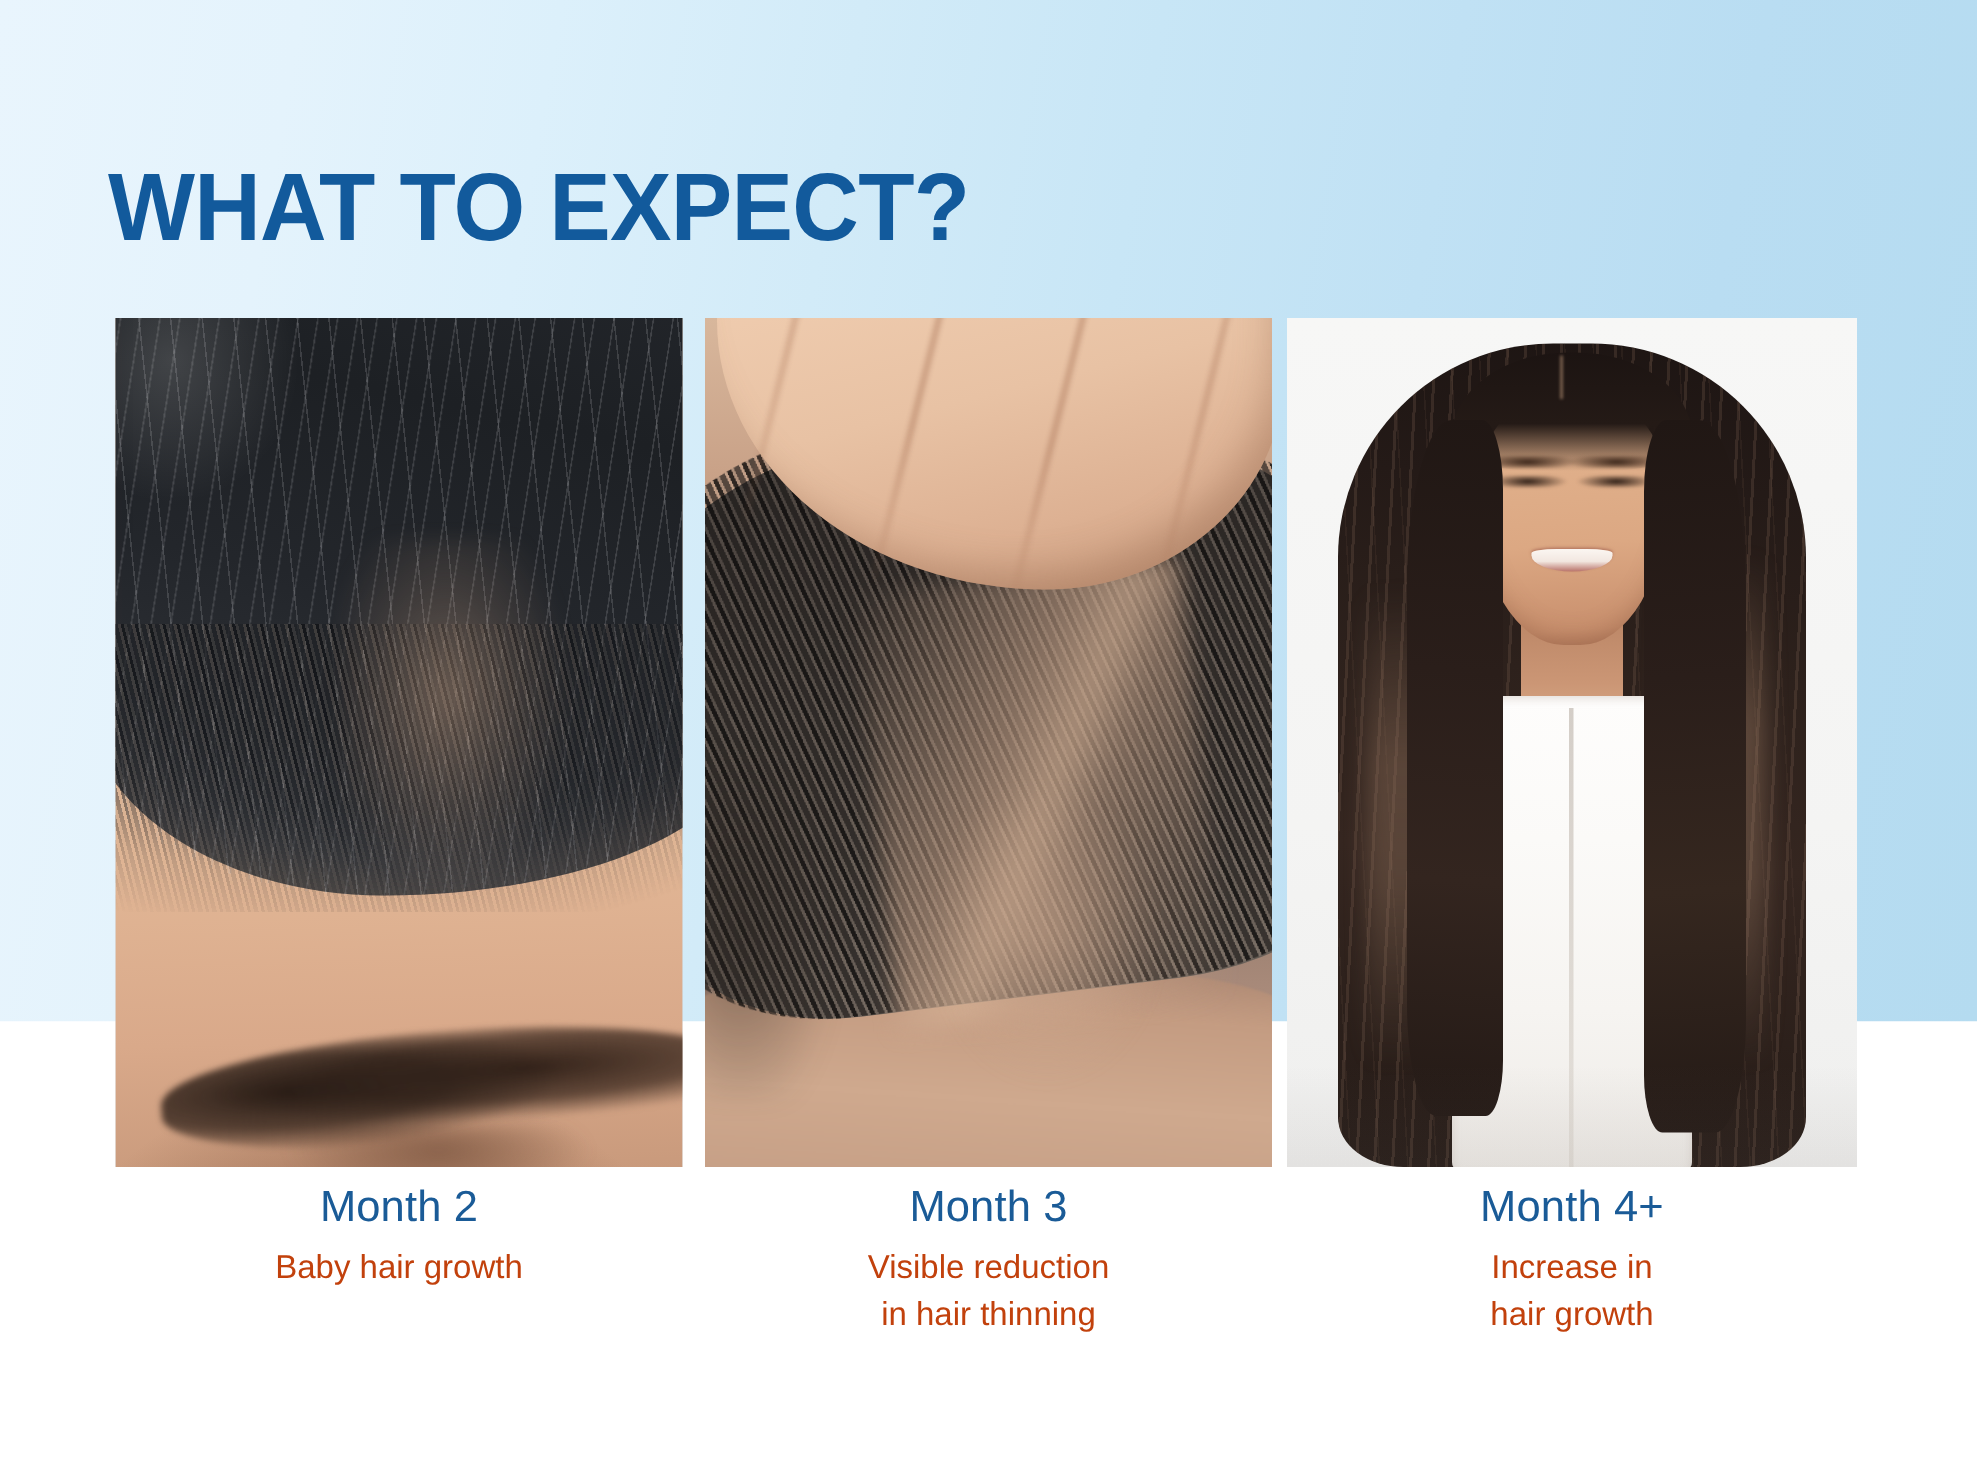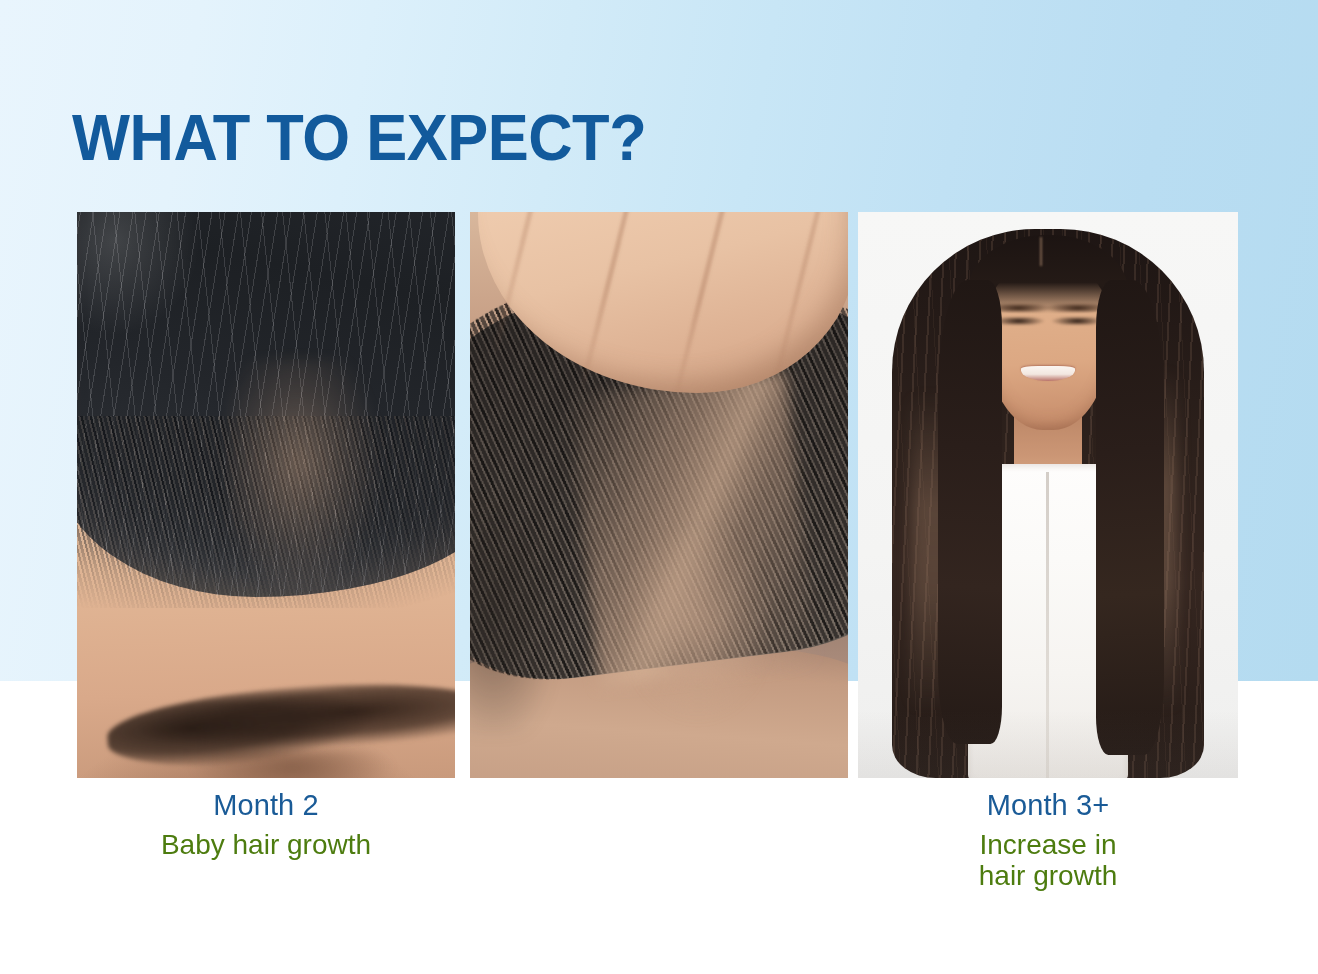--- a/index.html
+++ b/index.html
@@ -83,24 +83,24 @@
   .month-label {
     display: block;
     font-size: 29px;
     line-height: 38px;
     font-weight: 400;
     color: #1a5b97;
     letter-spacing: 0.1px;
   }
   .month-desc {
     display: block;
-    font-size: 28px;
+    font-size: 22px;
     line-height: 31px;
     font-weight: 400;
-    color: #4d7c0f;
+    color: #c2410c;
     margin-top: 5px;
     white-space: pre-line;
   }
 
   
   .p1-skin {
     position: absolute; left: 0; top: 0; width: 100%; height: 100%;
     background:
       radial-gradient(ellipse 120% 60% at 45% 118%, #8a5f48 0%, rgba(138,95,72,0) 48%),
       linear-gradient(178deg, #e8c3a4 0%, #e6bf9f 30%, #e2b796 62%, #d9a98a 84%, #c99a7c 100%);
@@ -407,20 +407,25 @@
   <div class="photo">
     <div class="p2-base"></div>
     <div class="p2-forehead"></div>
     <div class="p2-hairtop"></div>
     <div class="p2-hairstrands"></div>
     <div class="p2-parting"></div>
     <div class="p2-parting2"></div>
     <div class="p2-shadowL"></div>
     <div class="p2-hand"></div>
     <div class="p2-fingers"></div>
+  </div>
+  <div class="caption">
+    <span class="month-label">Month 3</span>
+    <span class="month-desc">Visible reduction
+in hair thinning</span>
   </div>
 </div>
 
 <div class="card" id="card-2">
   <div class="photo">
     <div class="p3-bg"></div>
     <div class="p3-hairback"></div>
     <div class="p3-hairstrands"></div>
     <div class="p3-sheenL"></div>
     <div class="p3-sheenR"></div>
@@ -431,17 +436,17 @@
     <div class="p3-hairfringe"></div>
     <div class="p3-partline"></div>
     <div class="p3-brows"></div>
     <div class="p3-eyes"></div>
     <div class="p3-smile"></div>
     <div class="p3-hairfrontL"></div>
     <div class="p3-hairfrontR"></div>
     <div class="p3-shadowbot"></div>
   </div>
   <div class="caption">
-    <span class="month-label">Month 3+</span>
+    <span class="month-label">Month 4+</span>
     <span class="month-desc">Increase in
 hair growth</span>
   </div>
 </div>
 
 </body></html>

